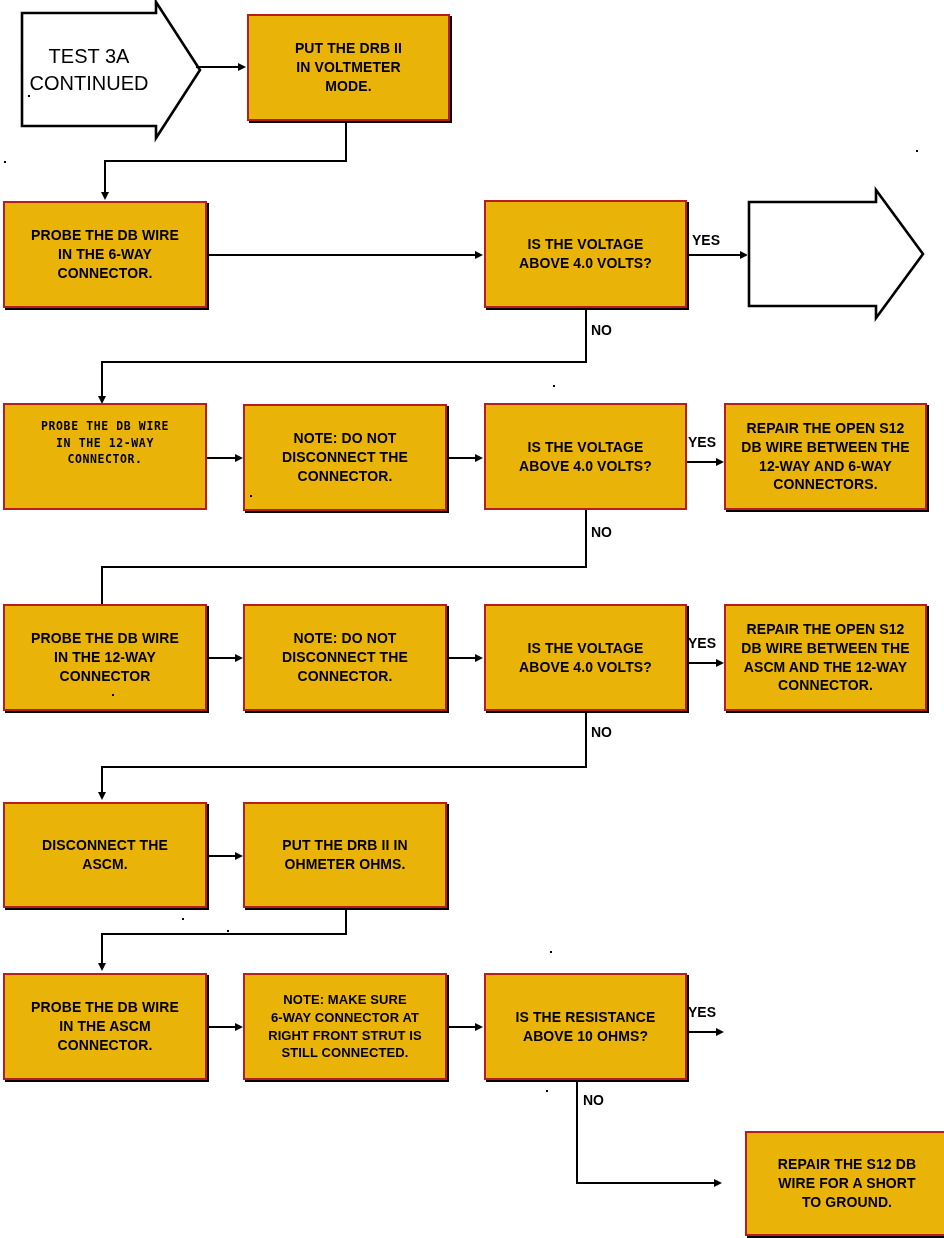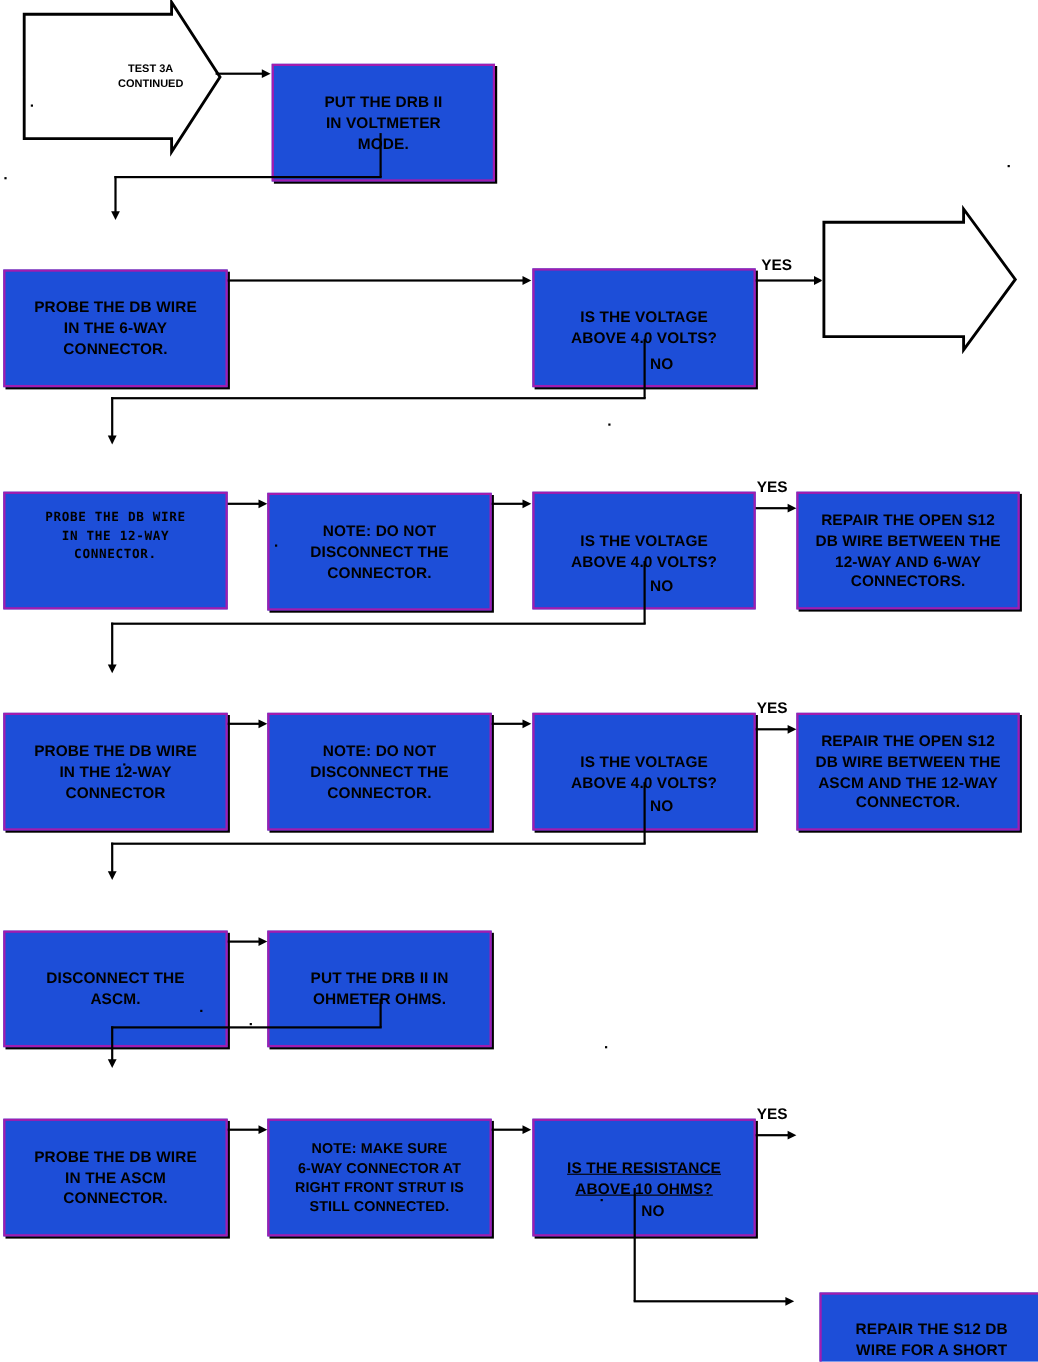--- a/index.html
+++ b/index.html
@@ -13,34 +13,33 @@
     width: 944px;
     height: 1238px;
     background: #ffffff;
     font-family: "Liberation Sans", sans-serif;
     overflow: hidden;
   }
   
   .node {
     position: absolute;
     box-sizing: border-box;
-    border: 2px solid #a21caf;
-    background: #1d4ed8;
+    border: 2px solid #b91c1c;
+    background: #eab308;
     display: flex;
     align-items: center;
     justify-content: center;
     text-align: center;
     font-weight: bold;
     font-size: 14px;
     line-height: 1.35;
     letter-spacing: 0.1px;
     color: #000000;
     padding: 2px 5px;
     white-space: pre-line;
-    margin-top: 44px;
   }
   .node.shadow {
     box-shadow: 2px 2px 0 0 #000000;
   }
   
   .node.lowres {
     font-family: "DejaVu Sans Mono", monospace;
     font-size: 11.5px;
     font-weight: bold;
     letter-spacing: 0.6px;
@@ -61,26 +60,25 @@
     left: 0;
     top: 0;
     overflow: visible;
   }
   .arrow-node .arrow-label {
     position: absolute;
     display: flex;
     align-items: center;
     justify-content: center;
     text-align: center;
-    font-weight: bold;
-    font-size: 10px;
+    font-weight: normal;
+    font-size: 20px;
     line-height: 1.35;
     color: #000000;
     white-space: pre-line;
-    padding-left: 48px;
   }
   
   .h-line {
     position: absolute;
     height: 0;
     border-top: 2px solid #000000;
   }
   .v-line {
     position: absolute;
     width: 0;
@@ -249,21 +247,21 @@
 
   <div class="node shadow" style="left:3px; top:973px; width:204px; height:107px;">PROBE THE DB WIRE
 IN THE ASCM
 CONNECTOR.</div>
 
   <div class="node shadow small" style="left:243px; top:973px; width:204px; height:107px;">NOTE: MAKE SURE
 6-WAY CONNECTOR AT
 RIGHT FRONT STRUT IS
 STILL CONNECTED.</div>
 
-  <div class="node shadow" style="left:484px; top:973px; width:203px; height:107px;text-decoration:underline;">IS THE RESISTANCE
+  <div class="node shadow" style="left:484px; top:973px; width:203px; height:107px;">IS THE RESISTANCE
 ABOVE 10 OHMS?</div>
 
 
   <div class="h-line" style="left:207px; top:1026px; width:29px;"></div>
   <div class="arrowhead-r" style="left:235px; top:1023px;"></div>
 
   <div class="h-line" style="left:447px; top:1026px; width:30px;"></div>
   <div class="arrowhead-r" style="left:475px; top:1023px;"></div>
 
   <div class="h-line" style="left:687px; top:1031px; width:31px;"></div>

